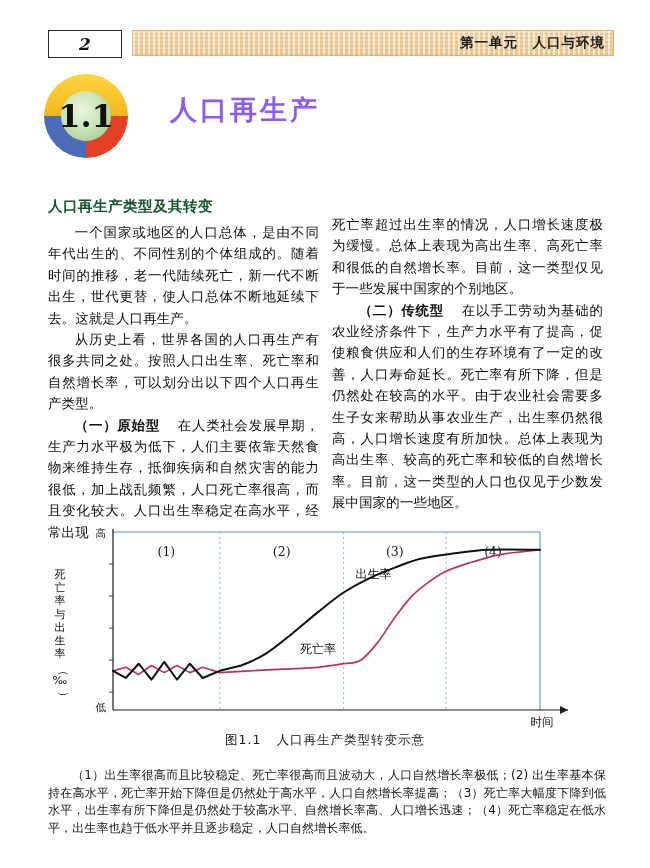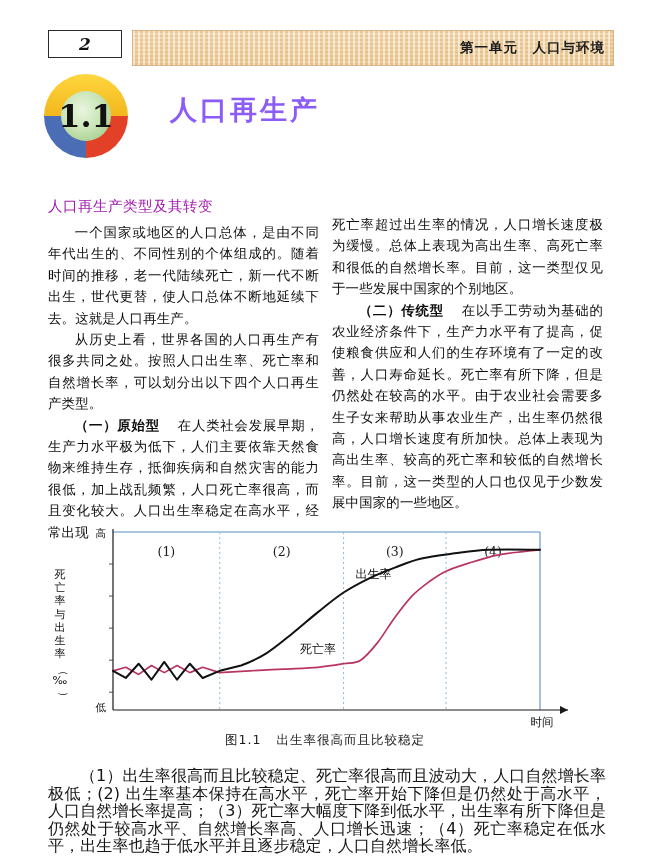--- a/index.html
+++ b/index.html
@@ -12,21 +12,21 @@
 
   
   .header{position:absolute;left:48px;top:30px;width:566px;height:26px;display:flex;}
   .page-num-box{
     width:72px;height:26px;border:1.5px solid #2b2b2b;background:#fff;
     display:flex;align-items:center;justify-content:center;
     font-family:"DejaVu Serif","Liberation Serif",serif;
     font-weight:bold;font-style:italic;font-size:17px;color:#111;
   }
   .header-band{
-    flex:1;height:36px;margin-left:10px;
+    flex:1;height:26px;margin-left:10px;
     background:
       repeating-linear-gradient(90deg, rgba(255,255,255,.55) 0 2px, rgba(0,0,0,0) 2px 5px),
       repeating-linear-gradient(0deg, rgba(214,160,96,.30) 0 2px, rgba(0,0,0,0) 2px 4px),
       linear-gradient(#f3d9b0,#eccb97);
     border:1px solid #d9b484;
     display:flex;align-items:center;justify-content:flex-end;
     padding-right:8px;box-sizing:border-box;
   }
   .header-band span{
     font-family:"DejaVu Sans","Liberation Sans",sans-serif;
@@ -44,21 +44,21 @@
   }
   .sec-title{
     position:absolute;left:130px;top:22px;
     font-family:"DejaVu Serif","Liberation Serif",serif;
     font-weight:bold;font-size:27px;letter-spacing:3px;color:#8b5cf6;
   }
 
   
   .sub-head{
     position:absolute;left:48px;top:197px;
-    font-weight:normal;font-size:14.5px;letter-spacing:.5px;color:#a21caf;
+    font-weight:bold;font-size:14.5px;letter-spacing:.5px;color:#14532d;
   }
   .col{position:absolute;width:271px;font-size:13.4px;line-height:21.4px;
        text-align:justify;color:#0d0d0d;letter-spacing:.2px;}
   .col.left{left:48px;top:222px;}
   .col.right{left:332px;top:214px;}
   .col p{margin:0;text-indent:2em;}
   .col p.noind{text-indent:0;}
   .col b{font-weight:bold;}
   .gap{display:inline-block;width:1.3em;}
 
@@ -66,21 +66,21 @@
   .figwrap{position:absolute;left:40px;top:524px;width:570px;height:240px;}
   .figcap{
     position:absolute;left:0;top:208px;width:570px;text-align:center;
     font-size:12.5px;color:#1a1a1a;letter-spacing:1px;
   }
   .figcap .sp{display:inline-block;width:1.2em;}
 
   
   .footnote{
     position:absolute;left:48px;top:767px;width:558px;
-    font-size:16px;line-height:17.5px;color:#151515;
+    font-size:12px;line-height:17.5px;color:#151515;
     text-align:justify;text-indent:2em;letter-spacing:.1px;
   }
 </style>
 </head>
 <body>
 
 <div class="page">
 
   <div class="header">
     <div class="page-num-box">2</div>
@@ -160,19 +160,19 @@
         <text x="20" y="80.4" text-anchor="middle" font-size="11" fill="#111">率</text>
         <text x="20" y="93.6" text-anchor="middle" font-size="11" fill="#111">与</text>
         <text x="20" y="106.8" text-anchor="middle" font-size="11" fill="#111">出</text>
         <text x="20" y="120" text-anchor="middle" font-size="11" fill="#111">生</text>
         <text x="20" y="133.2" text-anchor="middle" font-size="11" fill="#111">率</text>
         <text x="20" y="146.39999999999998" text-anchor="middle" font-size="11" fill="#111" transform="rotate(90 20 146.39999999999998)">（</text>
         <text x="20" y="159.6" text-anchor="middle" font-size="11" fill="#111">‰</text>
         <text x="20" y="172.8" text-anchor="middle" font-size="11" fill="#111" transform="rotate(90 20 172.8)">）</text>
       </svg>
     <div class="figcap">
-      <span>图1.1</span><span class="sp"></span><span>出生率很高而且比较稳定</span>
+      <span>图1.1</span><span class="sp"></span><span>人口再生产类型转变示意</span>
     </div>
   </div>
 
   <div class="footnote">（1）出生率很高而且比较稳定、死亡率很高而且波动大，人口自然增长率极低；(2) 出生率基本保持在高水平，死亡率开始下降但是仍然处于高水平，人口自然增长率提高；（3）死亡率大幅度下降到低水平，出生率有所下降但是仍然处于较高水平、自然增长率高、人口增长迅速；（4）死亡率稳定在低水平，出生率也趋于低水平并且逐步稳定，人口自然增长率低。</div>
 
 </div>
 
 </body></html>

